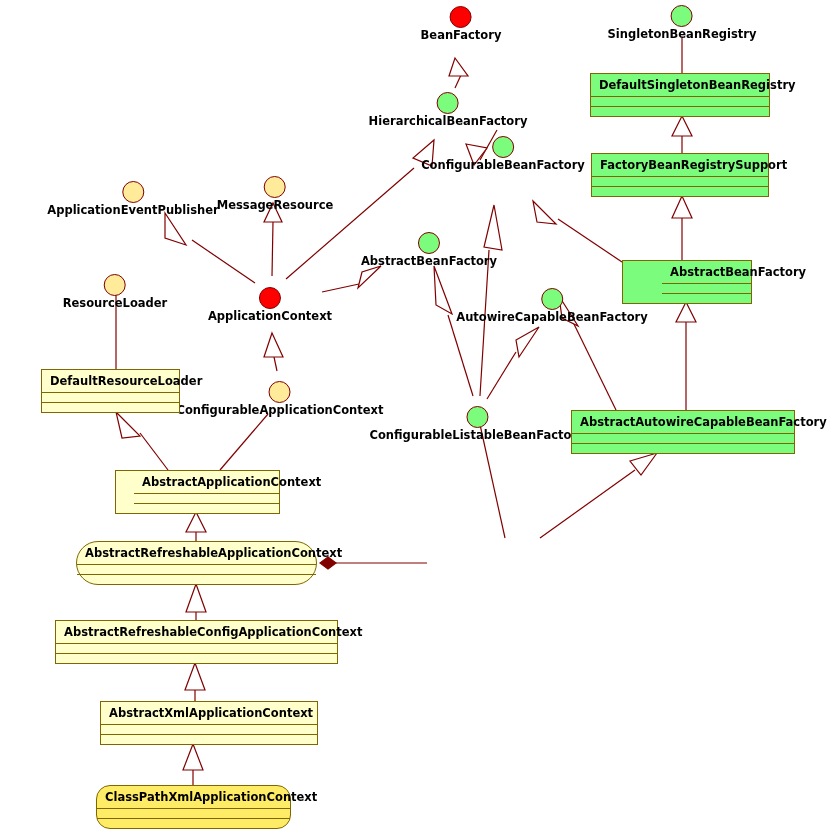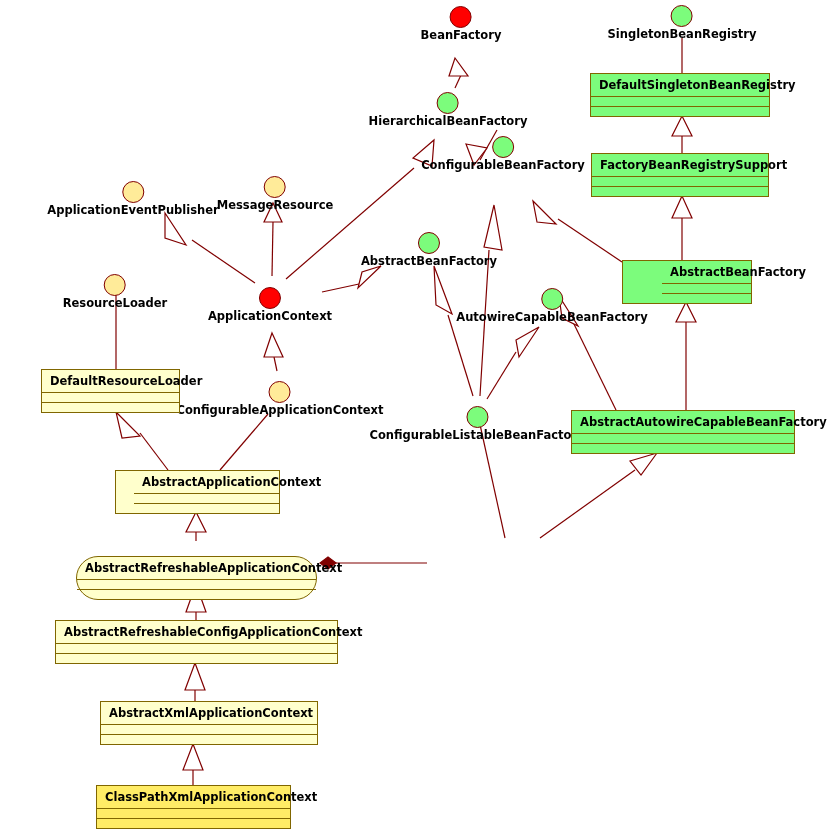--- a/index.html
+++ b/index.html
@@ -32,21 +32,21 @@
   }
   .cls .title{
     font-size:11.5px;font-weight:bold;color:#000000;
     text-align:center;padding:4px 8px 4px 8px;line-height:14px;white-space:nowrap;
   }
   .cls .sec{border-top:1px solid #806600;height:9px;}
   .cls.green{background:#7cfc7c;border-color:#806600;}
   .cls.green .sec{border-top-color:#806600;}
   .cls.brightgreen{background:#00e800;border-color:#806600;}
   .cls.brightgreen .sec{border-top-color:#806600;}
-  .cls.deepyellow{background:#ffec66;border-color:#806600;}
+  .cls.deepyellow{background:#ffec66;border-color:#806600;border-radius:14px;}
 </style>
 </head>
 <body>
 
 <div id="diagram">
 
   <svg class="edges" viewBox="0 0 838 837" xmlns="http://www.w3.org/2000/svg">
     <g stroke="#800000" stroke-width="1.2" fill="none">
 
       <line x1="455" y1="88" x2="461" y2="75"></line>
@@ -215,21 +215,21 @@
     <div class="sec"></div>
   </div>
 
   <div class="cls" style="left:115px;top:470px;width:165px;padding-left:18px;">
     <div class="title">AbstractApplicationContext</div>
     <div class="sec"></div>
     <div class="sec"></div>
   </div>
 
 
-  <div class="cls" style="left:76px;top:556px;width:241px;border-radius:22px;">
+  <div class="cls" style="left:76px;top:541px;width:241px;border-radius:22px;">
     <div class="title">AbstractRefreshableApplicationContext</div>
     <div class="sec"></div>
     <div class="sec"></div>
   </div>
 
   <div class="cls" style="left:55px;top:620px;width:283px;">
     <div class="title">AbstractRefreshableConfigApplicationContext</div>
     <div class="sec"></div>
     <div class="sec"></div>
   </div>

